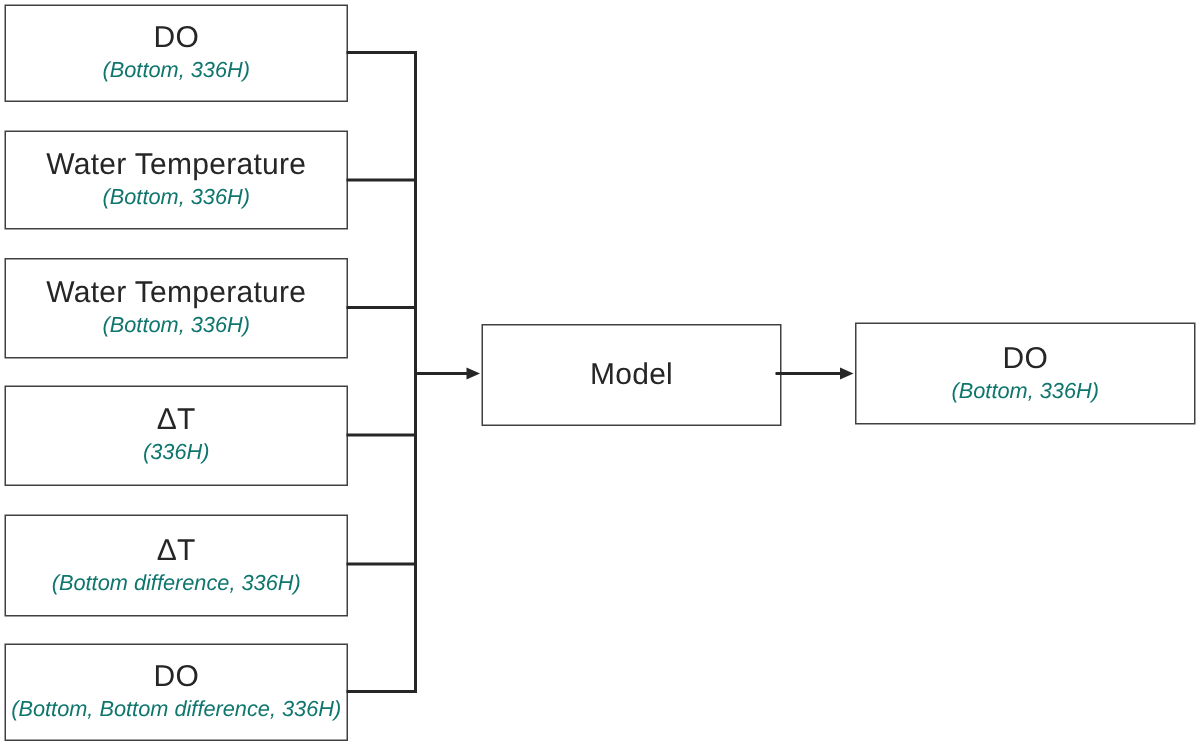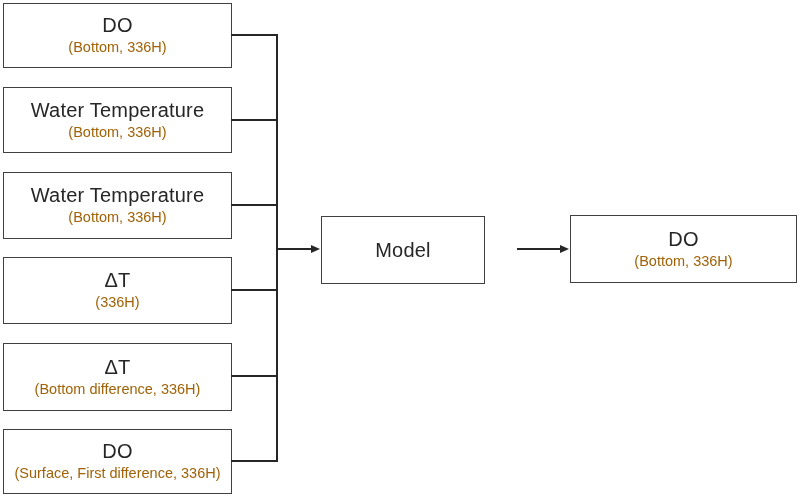--- a/index.html
+++ b/index.html
@@ -28,33 +28,34 @@
   }
   .box .title {
     font-size: 20px;
     color: #262626;
     line-height: 1.15;
     letter-spacing: 0.2px;
     white-space: nowrap;
   }
   .box .subtitle {
     font-size: 14.5px;
-    color: #a16207;
+    color: #0f766e;
     line-height: 1.2;
     margin-top: 2px;
     white-space: nowrap;
+    font-style: italic;
   }
   
   .in-1 { left: 3px; top: 3px;   width: 229px; height: 65px; }
   .in-2 { left: 3px; top: 87px;  width: 229px; height: 66px; }
   .in-3 { left: 3px; top: 172px; width: 229px; height: 67px; }
   .in-4 { left: 3px; top: 257px; width: 229px; height: 67px; }
   .in-5 { left: 3px; top: 343px; width: 229px; height: 68px; }
   .in-6 { left: 3px; top: 429px; width: 229px; height: 65px; }
-  .model-box  { left: 321px; top: 216px; width: 164px; height: 68px; }
+  .model-box  { left: 321px; top: 216px; width: 200px; height: 68px; }
   .output-box { left: 570px; top: 215px; width: 227px; height: 68px; }
 
   .hline, .vline {
     position: absolute;
     background: #262626;
   }
   .hline { height: 2px; }
   .vline { width: 2px; }
   
   .stub-1 { left: 231px; top: 34px;  width: 47px; }
@@ -97,21 +98,21 @@
   <div class="box in-4">
     <div class="title">ΔT</div>
     <div class="subtitle">(336H)</div>
   </div>
   <div class="box in-5">
     <div class="title">ΔT</div>
     <div class="subtitle">(Bottom difference, 336H)</div>
   </div>
   <div class="box in-6">
     <div class="title">DO</div>
-    <div class="subtitle">(Surface, First difference, 336H)</div>
+    <div class="subtitle">(Bottom, Bottom difference, 336H)</div>
   </div>
 
   <div class="hline stub-1"></div>
   <div class="hline stub-2"></div>
   <div class="hline stub-3"></div>
   <div class="hline stub-4"></div>
   <div class="hline stub-5"></div>
   <div class="hline stub-6"></div>
 
   <div class="vline collector"></div>

